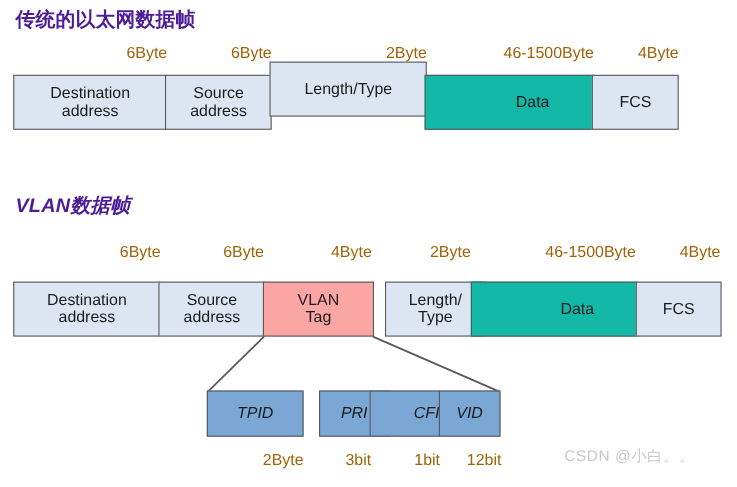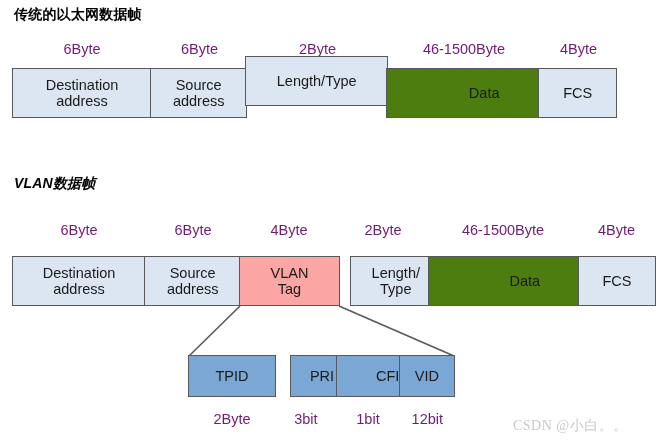--- a/index.html
+++ b/index.html
@@ -15,50 +15,50 @@
     overflow: hidden;
     color: #1a1a1a;
   }
   .stage {
     position: absolute;
     inset: 0;
   }
   .heading {
     position: absolute;
     font-weight: bold;
-    font-size: 14px;
+    font-size: 18px;
     letter-spacing: 0.2px;
-    color: #000000;
+    color: #4c1d95;
     white-space: nowrap;
   }
   
   .cap {
     position: absolute;
     font-size: 14.5px;
-    color: #701a75;
-    text-align: center;
+    color: #a16207;
+    text-align: right;
     white-space: nowrap;
   }
   
   .cell {
     position: absolute;
     box-sizing: border-box;
     border: 1.6px solid #58595b;
     display: flex;
     align-items: center;
     justify-content: center;
     text-align: center;
     font-size: 14.5px;
     line-height: 1.12;
     color: #1a1a1a;
   }
   .cell span { display: block; }
   .fill-light { background: #dce6f2; }
-  .fill-white { background: #4d7c0f; padding-left: 42px; }
-  .fill-mid   { background: #7ba7d4; }
+  .fill-white { background: #14b8a6; padding-left: 42px; }
+  .fill-mid   { background: #7ba7d4; font-style: italic; }
   .fill-tag   { background: #fca5a5; }
 
   .connector {
     position: absolute;
     overflow: visible;
   }
   .watermark {
     position: absolute;
     font-size: 14px;
     color: #c9c9c9;
@@ -157,15 +157,15 @@
   </div>
   <div class="cell fill-mid" style="left:398.8px; top:355px; width:56.2px; height:42px;">
     <span>VID</span>
   </div>
 
   <div class="cap" style="left:188px;   top:411px; width:88px;">2Byte</div>
   <div class="cap" style="left:274.4px; top:411px; width:63px;">3bit</div>
   <div class="cap" style="left:336px;   top:411px; width:64px;">1bit</div>
   <div class="cap" style="left:398.8px; top:411px; width:57px;">12bit</div>
 
-  <div class="watermark" style="left:513px; top:417px;font-family:Liberation Serif, serif;">CSDN @小白。。</div>
+  <div class="watermark" style="left:513px; top:406px;">CSDN @小白。。</div>
 
 </div>
 
 </body></html>

